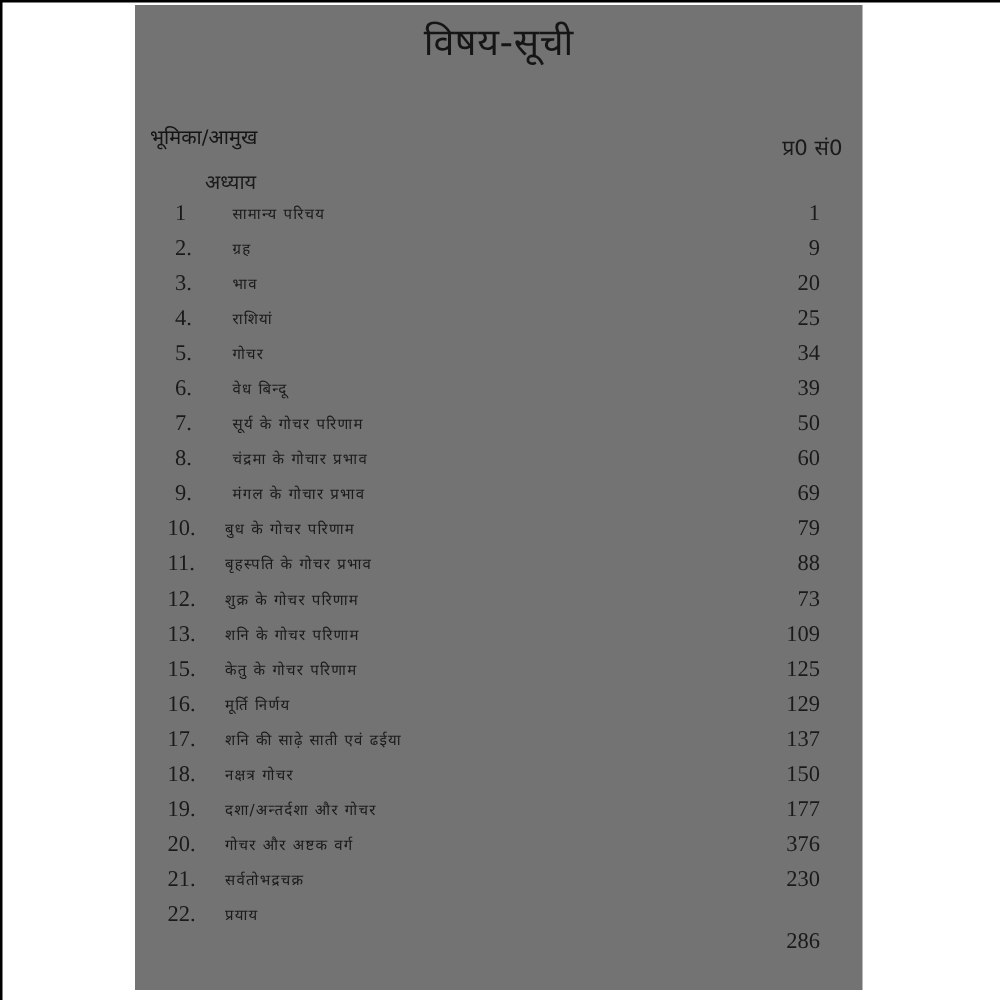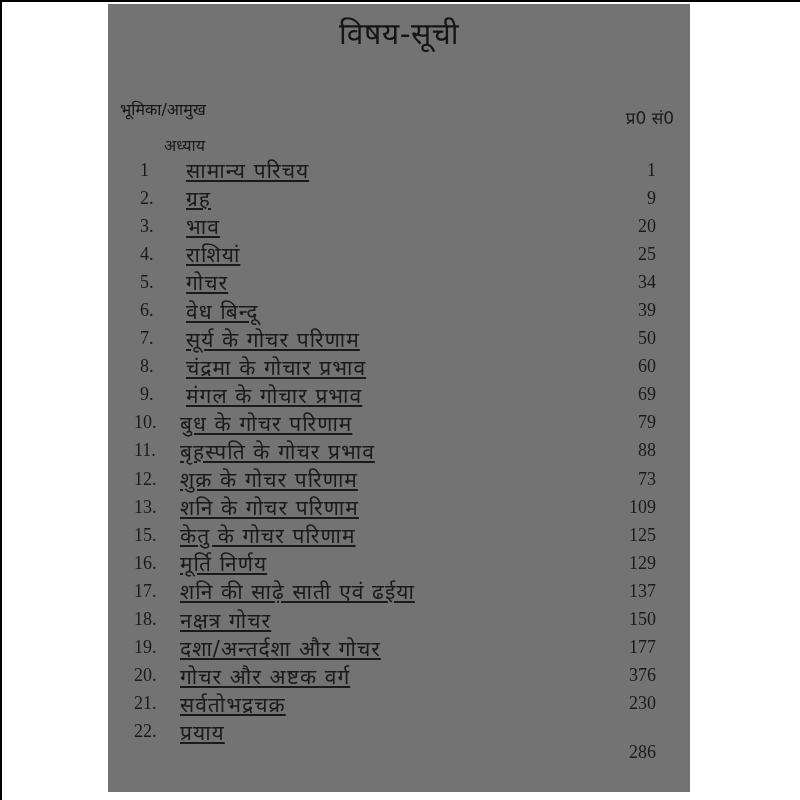--- a/index.html
+++ b/index.html
@@ -87,25 +87,24 @@
       position: absolute;
       left: 32px;
       font-family: "Liberation Serif", serif;
       font-size: 18px;
       color: #1a1a1a;
     }
     .toc-title {
       position: absolute;
       left: 78px;
       font-family: "DejaVu Sans", sans-serif;
-      font-size: 21px;
+      font-size: 12px;
       color: #1a1a1a;
       letter-spacing: 1px;
       white-space: nowrap;
-      text-decoration: underline;
     }
     .toc-page {
       position: absolute;
       right: 34px;
       font-family: "Liberation Serif", serif;
       font-size: 18px;
       color: #1a1a1a;
       text-align: right;
     }
     .toc-row.wide .toc-num { left: 26px; }

